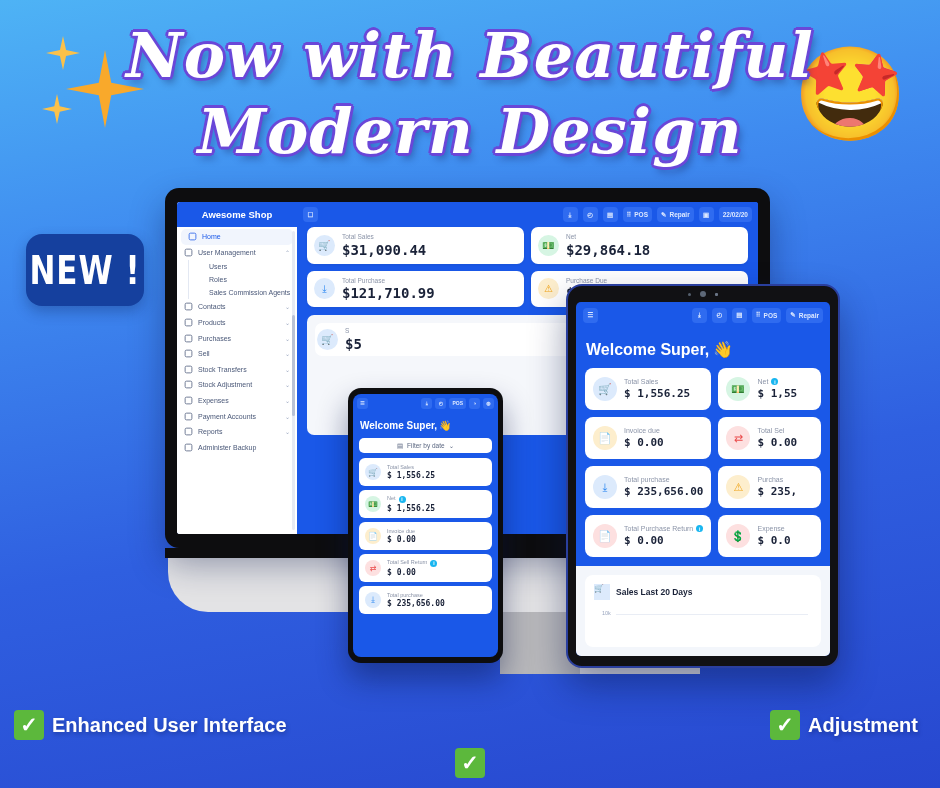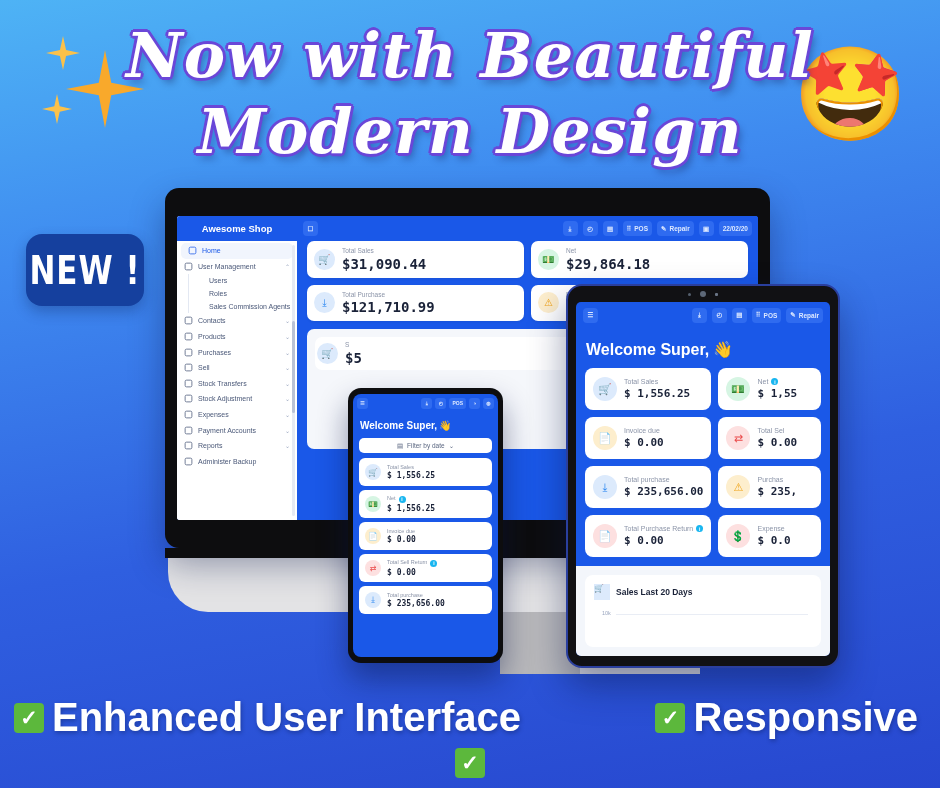--- a/index.html
+++ b/index.html
@@ -72,21 +72,21 @@
     letter-spacing: 1px;
     transform: scaleY(1.25);
   }
 
   
   .monitor {
     position: absolute; left: 165px; top: 188px;
     width: 605px; height: 360px;
     background: #0d0d0f;
     border-radius: 14px;
-    padding: 28px 12px;
+    padding: 14px 12px;
     z-index: 10;
     box-shadow: 0 16px 34px rgba(8,20,70,.38);
   }
   .monitor-chin {
     position: absolute; left: 165px; top: 548px;
     width: 605px; height: 10px; background: #0d0d0f; z-index: 10;
   }
   .monitor-neck {
     position: absolute; left: 168px; top: 556px;
     width: 400px; height: 56px;
@@ -246,21 +246,21 @@
   .frow { display:flex; align-items:center; }
   .frow.r1 { padding-left:14px; justify-content:space-between; padding-right:22px; }
   .frow.r2 { justify-content:center; margin-top:8px; }
   .feat { display:flex; align-items:center; gap:8px; }
   .check {
     width:30px;height:30px;background:#5cb83c;border-radius:4px;
     display:flex;align-items:center;justify-content:center;
     color:#fff;font-size:21px;font-weight:bold;flex:0 0 30px;
   }
   .feat-label {
-    color:#fff; font-size:40px; font-weight:bold;
+    color:#fff; font-size:20px; font-weight:bold;
     font-family:"Liberation Sans", sans-serif;
     text-shadow: 1px 2px 4px rgba(10,25,80,.4);
     white-space:nowrap;
   }
 </style>
 </head>
 <body>
 
 <div class="headline">
   <div class="headline-line">Now with Beautiful</div>
@@ -602,21 +602,21 @@
 </div>
 
 <div class="features">
   <div class="frow r1">
     <div class="feat">
       <div class="check">✓</div>
       <div class="feat-label">Enhanced User Interface</div>
     </div>
     <div class="feat">
       <div class="check">✓</div>
-      <div class="feat-label">Responsive</div>
+      <div class="feat-label">Adjustment</div>
     </div>
   </div>
   <div class="frow r2">
     <div class="feat">
       <div class="check">✓</div>
     </div>
   </div>
 </div>
 
 </body></html>

